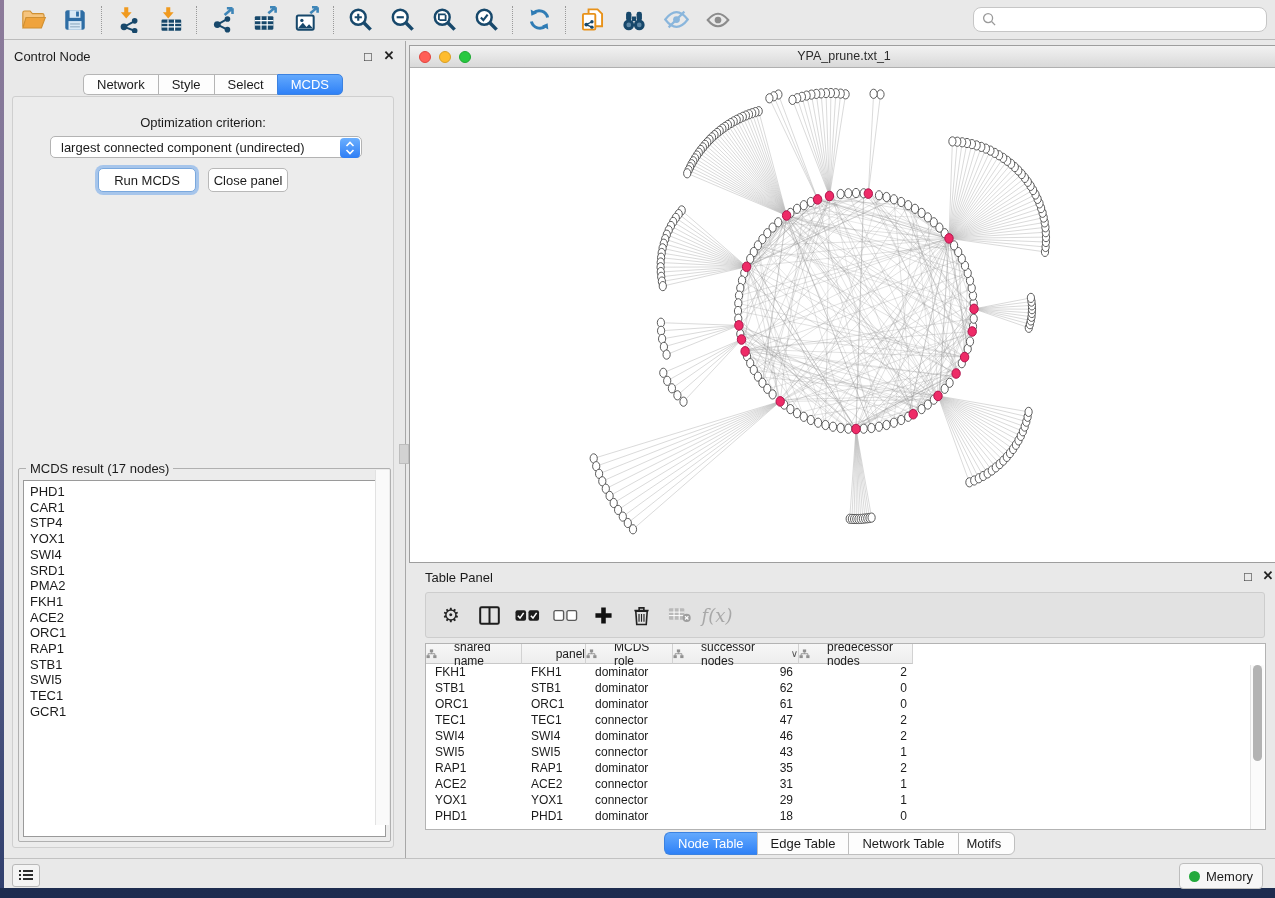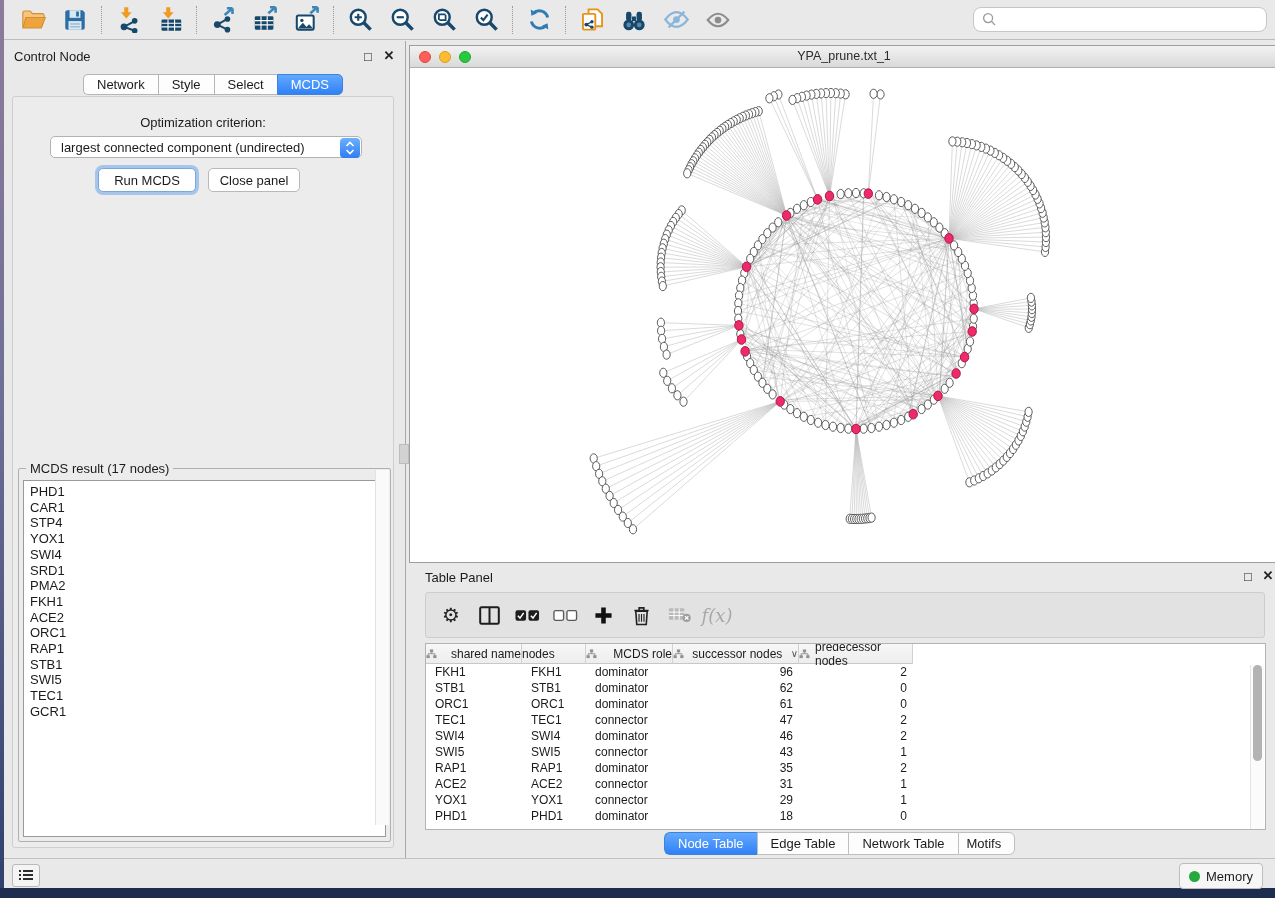--- a/index.html
+++ b/index.html
@@ -39,21 +39,21 @@
   #dropdown{left:37px;top:39px;width:312px;height:22px;background:#fff;
        border:1px solid #b3b3b3;border-radius:5px;font-size:13px;line-height:22px;
        padding-left:10px;box-sizing:border-box;}
   #dd-stepper{right:1px;top:1px;width:20px;height:20px;border-radius:4px;
        background:linear-gradient(#6cb0ff,#2e7ef5);display:flex;flex-direction:column;
        align-items:center;justify-content:center;}
   .btn{background:#fff;border:1px solid #b8b8b8;border-radius:5px;font-size:13px;
        height:24px;display:flex;align-items:center;justify-content:center;box-sizing:border-box;}
   #btn-run{left:85px;top:71px;width:98px;border-color:#7aa8dd;
        box-shadow:0 0 0 3px rgba(110,165,235,.55);}
-  #btn-closepanel{left:195px;top:71px;width:92px;}
+  #btn-closepanel{left:195px;top:71px;width:80px;}
   #fieldset{left:5px;top:371px;width:371px;height:372px;border:1px solid #b0b0b0;border-radius:2px;}
   #fs-legend{left:7px;top:-8px;background:#ececec;padding:0 4px;font-size:13px;}
   #mcds-list{left:4px;top:11px;width:363px;height:357px;background:#fff;
        border:1px solid #9a9a9a;font-size:13px;line-height:15.7px;padding:3px 0 0 6px;
        box-sizing:border-box;overflow:hidden;}
   #mcds-scroll{right:1px;top:1px;width:13px;height:355px;background:#fafafa;border-left:1px solid #e2e2e2;}
 
   
   #vgrip{left:395px;top:444px;width:8px;height:18px;background:#d2d2d2;border:1px solid #bdbdbd;}
   #vline{left:401px;top:41px;width:1px;height:817px;background:#a8a8a8;}
@@ -78,21 +78,21 @@
   #tp-toolbar{left:16px;top:29px;width:840px;height:46px;background:#e2e2e2;
        border:1px solid #cdcdcd;border-radius:3px;display:flex;align-items:center;
        padding-left:12px;box-sizing:border-box;}
   .tpicon{width:26px;height:26px;display:flex;align-items:center;justify-content:center;
        margin-right:12px;flex:none;}
   #ntable{left:16px;top:80px;width:841px;height:187px;background:#fff;
        border:1px solid #b3b3b3;box-sizing:border-box;overflow:hidden;}
   #thead{display:flex;height:20px;}
   .hcell{background:linear-gradient(#f7f7f7,#ededed);border-right:1px solid #d2d2d2;
        border-bottom:1px solid #c8c8c8;box-sizing:border-box;font-size:12px;
-       display:flex;align-items:center;justify-content:space-between;gap:5px;color:#1b1b1b;}
+       display:flex;align-items:center;justify-content:flex-end;gap:17px;color:#1b1b1b;}
   .trow{display:flex;height:16px;font-size:12px;align-items:center;}
   .tcell{box-sizing:border-box;white-space:nowrap;overflow:hidden;}
   .tcell.txt{padding-left:9px;} .tcell.num{text-align:right;padding-right:6px;}
   #tscroll{right:1px;top:21px;width:13px;height:165px;background:#fbfbfb;border-left:1px solid #e4e4e4;}
   #tthumb{left:2px;top:0px;width:9px;height:96px;background:#b3b3b3;border-radius:5px;}
   #tp-tabs{left:255px;top:269px;display:flex;}
   .btab{height:21px;line-height:21px;padding:0 13px;font-size:13px;background:#fdfdfd;
        border:1px solid #bfbfbf;border-right:none;}
   .btab:first-child{border-radius:6px 0 0 6px;}
   .btab:last-child{border-right:1px solid #bfbfbf;border-radius:0 6px 6px 0;padding-left:8px;}
@@ -1026,21 +1026,21 @@
                   <rect x="4.2" y="0.5" width="3.6" height="3.2"></rect>
                   <rect x="0.5" y="6.8" width="3.6" height="3.2"></rect>
                   <rect x="7.9" y="6.8" width="3.6" height="3.2"></rect>
                 </g>
                 <path d="M6 3.7v1.5M2.3 6.8V5.2h7.4v1.6" stroke="#909090" fill="none"></path>
               </svg>
             </span>
             <span>shared name</span>
           </div>
           <div class="hcell" style="width: 64px;">
-            <span>nodes</span>
+            <span>panel</span>
           </div>
           <div class="hcell" style="width: 87px;">
             <span style="display: flex;">
               <svg width="11" height="10" viewBox="0 0 12 11">
                 <g fill="#909090">
                   <rect x="4.2" y="0.5" width="3.6" height="3.2"></rect>
                   <rect x="0.5" y="6.8" width="3.6" height="3.2"></rect>
                   <rect x="7.9" y="6.8" width="3.6" height="3.2"></rect>
                 </g>
                 <path d="M6 3.7v1.5M2.3 6.8V5.2h7.4v1.6" stroke="#909090" fill="none"></path>

